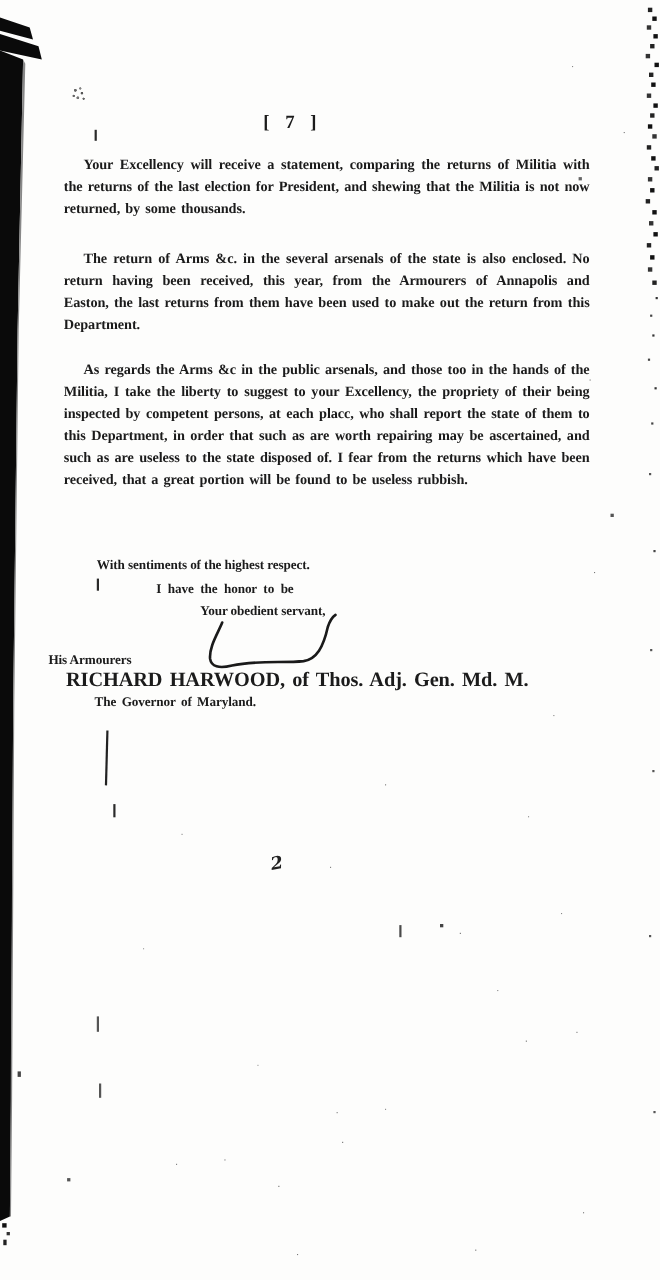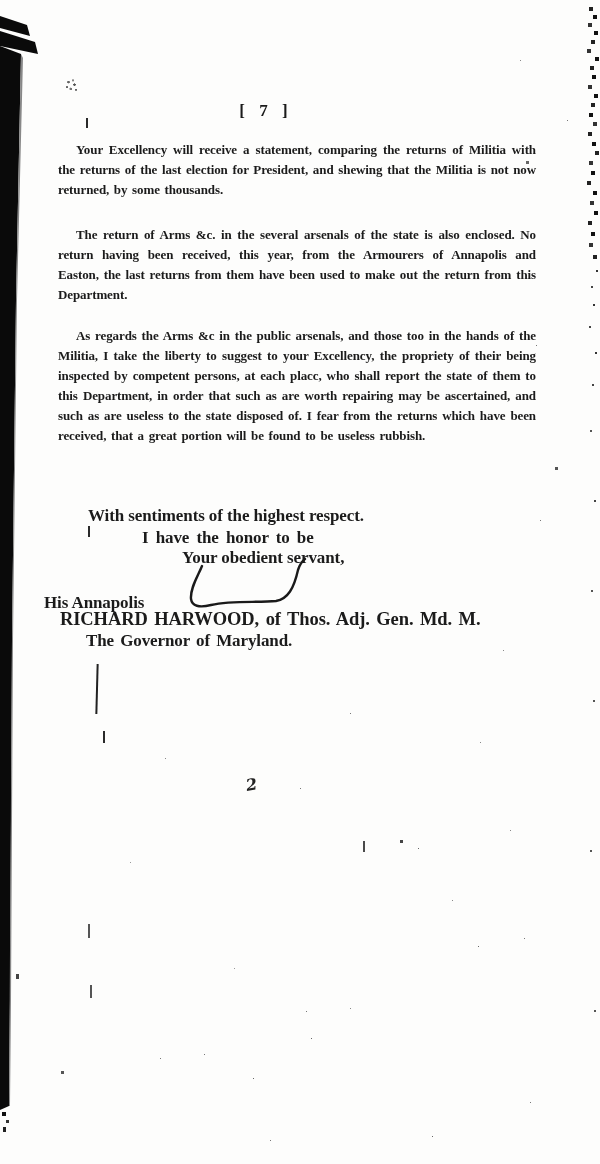--- a/index.html
+++ b/index.html
@@ -13,21 +13,21 @@
     font-size:13px;font-weight:bold;line-height:20px;
     text-align:justify;word-spacing:1.5px;letter-spacing:-0.1px;
   }
   .indent{text-indent:18px;}
   .p1{top:140px;}
   .p2{top:225px;}
   .p3{top:326px;font-family:Liberation Serif, serif;}
   .ps{top:643px;line-height:21.5px;}
   .closing-line{
     position:absolute;left:42px;width:500px;white-space:nowrap;
-    font-size:17px;font-weight:bold;letter-spacing:-0.1px;
+    font-size:12px;font-weight:bold;letter-spacing:-0.1px;
   }
   .l-respect{top:506px;padding-left:46px;}
   .l-honor{top:528px;padding-left:100px;word-spacing:3px;}
   .l-servant{top:548px;padding-left:140px;}
   .l-signature{top:565px;padding-left:18px;font-size:18.5px;word-spacing:2px;margin-top:44px;}
   .l-excellency{top:593px;padding-left:2px;}
   .l-governor{top:631px;padding-left:44px;word-spacing:2px;font-family:Liberation Serif, serif;}
   .page-number{
     position:absolute;top:101px;left:0;width:532px;text-align:center;
     font-size:17px;font-weight:bold;letter-spacing:5px;
@@ -124,21 +124,21 @@
   <div class="page-number">[ 7 ]</div>
 
   <div class="body-block p1 indent">Your Excellency will receive a statement, comparing the returns of Militia with the returns of the last election for President, and shewing that the Militia is not now returned, by some thousands.</div>
   <div class="body-block p2 indent">The return of Arms &amp;c. in the several arsenals of the state is also enclosed.  No return having been received, this year, from the Armourers of Annapolis and Easton, the last returns from them have been used to make out the return from this Department.</div>
   <div class="body-block p3 indent">As regards the Arms &amp;c in the public arsenals, and those too in the hands of the Militia,  I take the liberty to suggest to your Excellency, the propriety of their being inspected by competent persons, at each placc, who shall report the state of them to this Department,  in order that such as are worth repairing may be ascertained, and such as are useless to the state disposed of.  I fear from the returns which have been received, that a great portion will be found to be useless rubbish.</div>
 
   <div class="closing-line l-respect">With sentiments of the highest respect.</div>
   <div class="closing-line l-honor">I have the honor to be</div>
   <div class="closing-line l-servant">Your obedient servant,</div>
   <div class="closing-line l-signature">RICHARD HARWOOD, of Thos. Adj. Gen. Md. M.</div>
-  <div class="closing-line l-excellency">His Annapolis</div>
+  <div class="closing-line l-excellency">His Armourers</div>
   <div class="closing-line l-governor">The Governor of Maryland.</div>
 
   <svg class="flourish-svg" width="145" height="58" viewBox="0 0 145 58">
     <path d="M 24,10 C 20,20 12,32 13,43 C 14,50 21,52 33,49
              C 55,44 80,47 98,45 C 110,43 116,32 120,14
              C 122,8 124,5 127,3" fill="none" stroke="#1a1a1a" stroke-width="2.4" stroke-linecap="round"></path>
   </svg>
 
 
   <div class="stray-line"></div>

